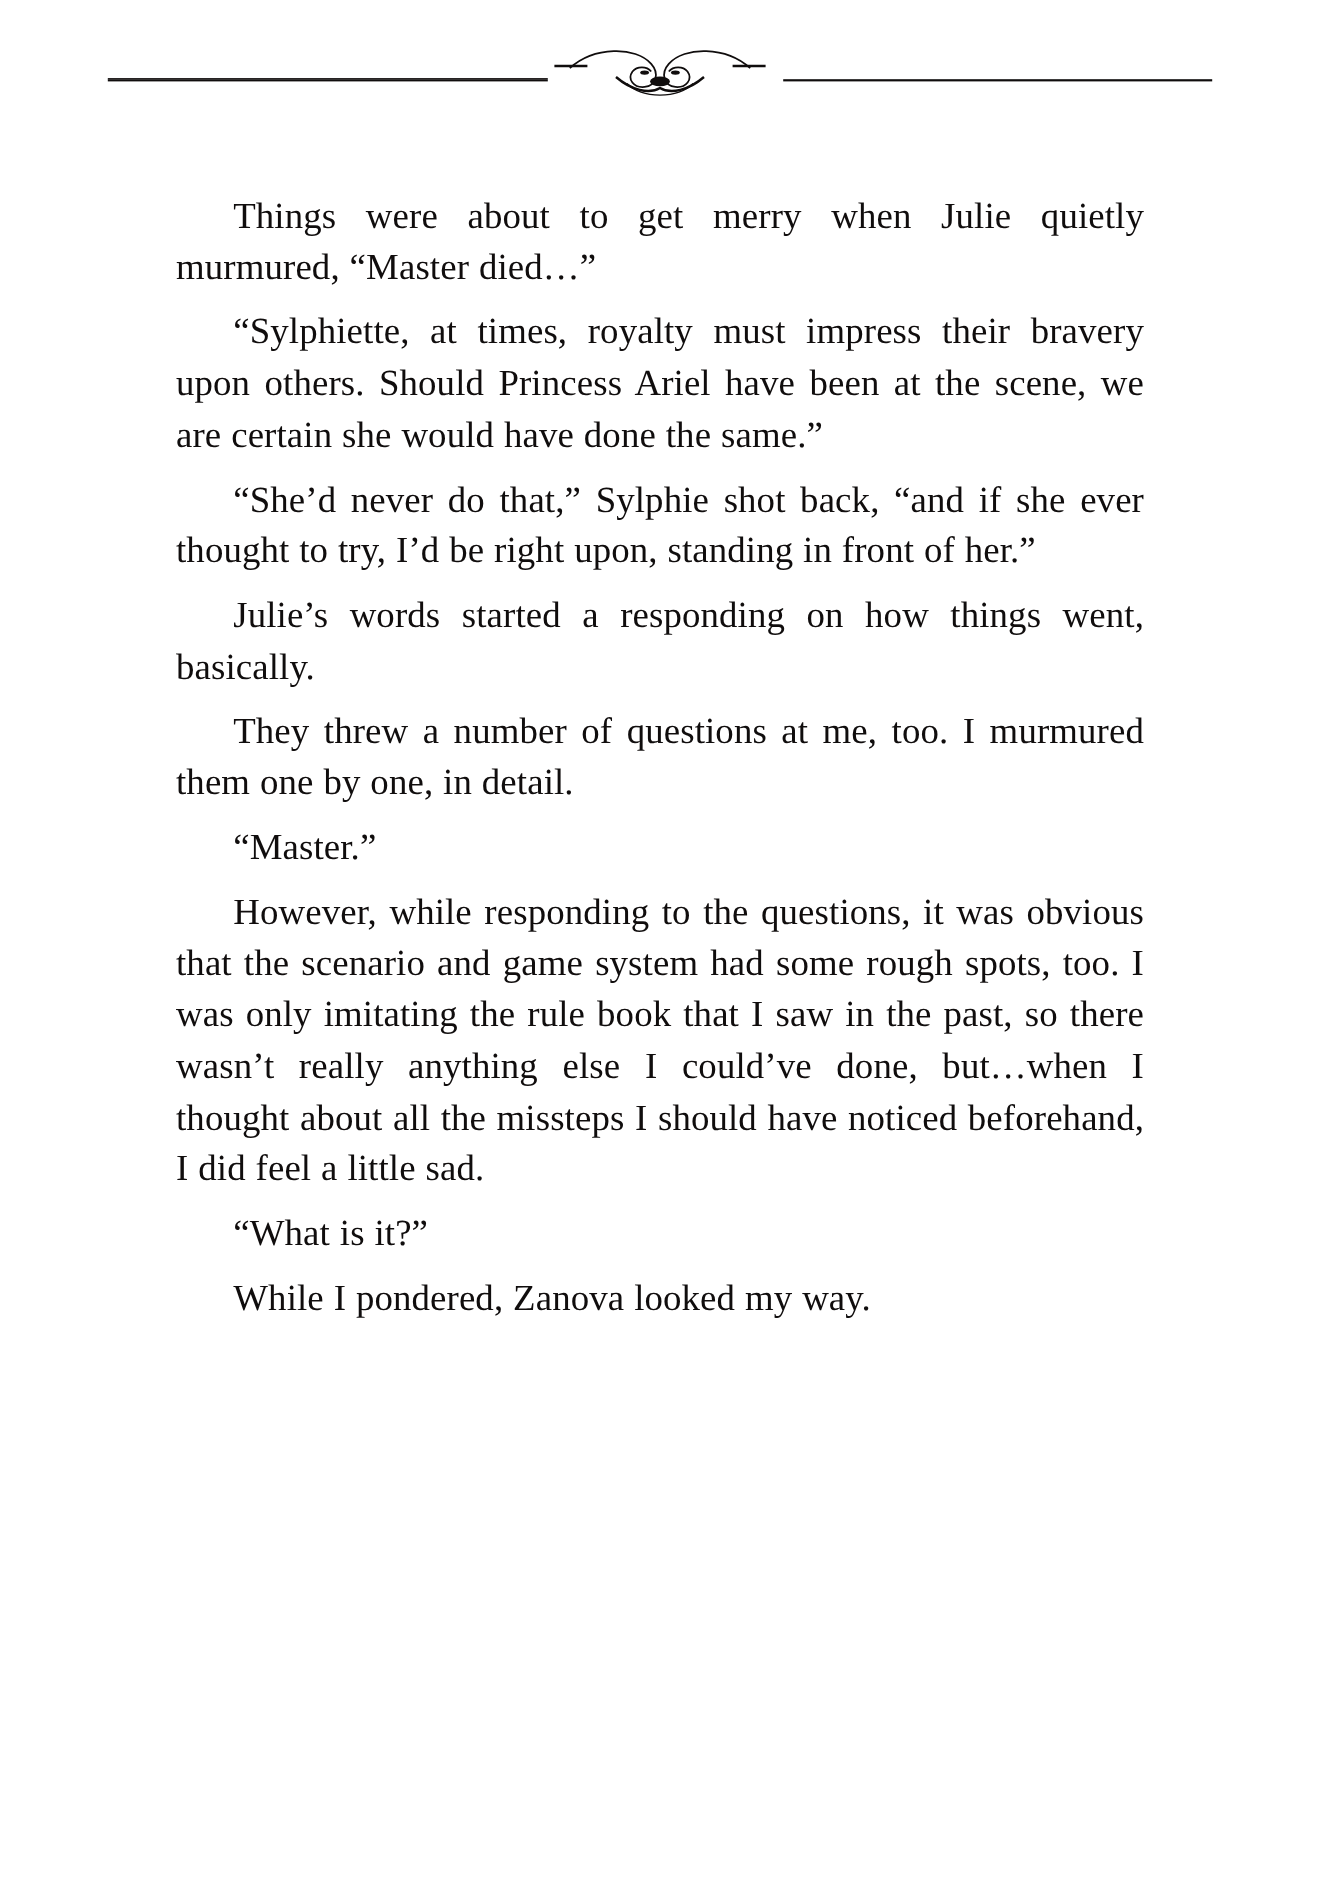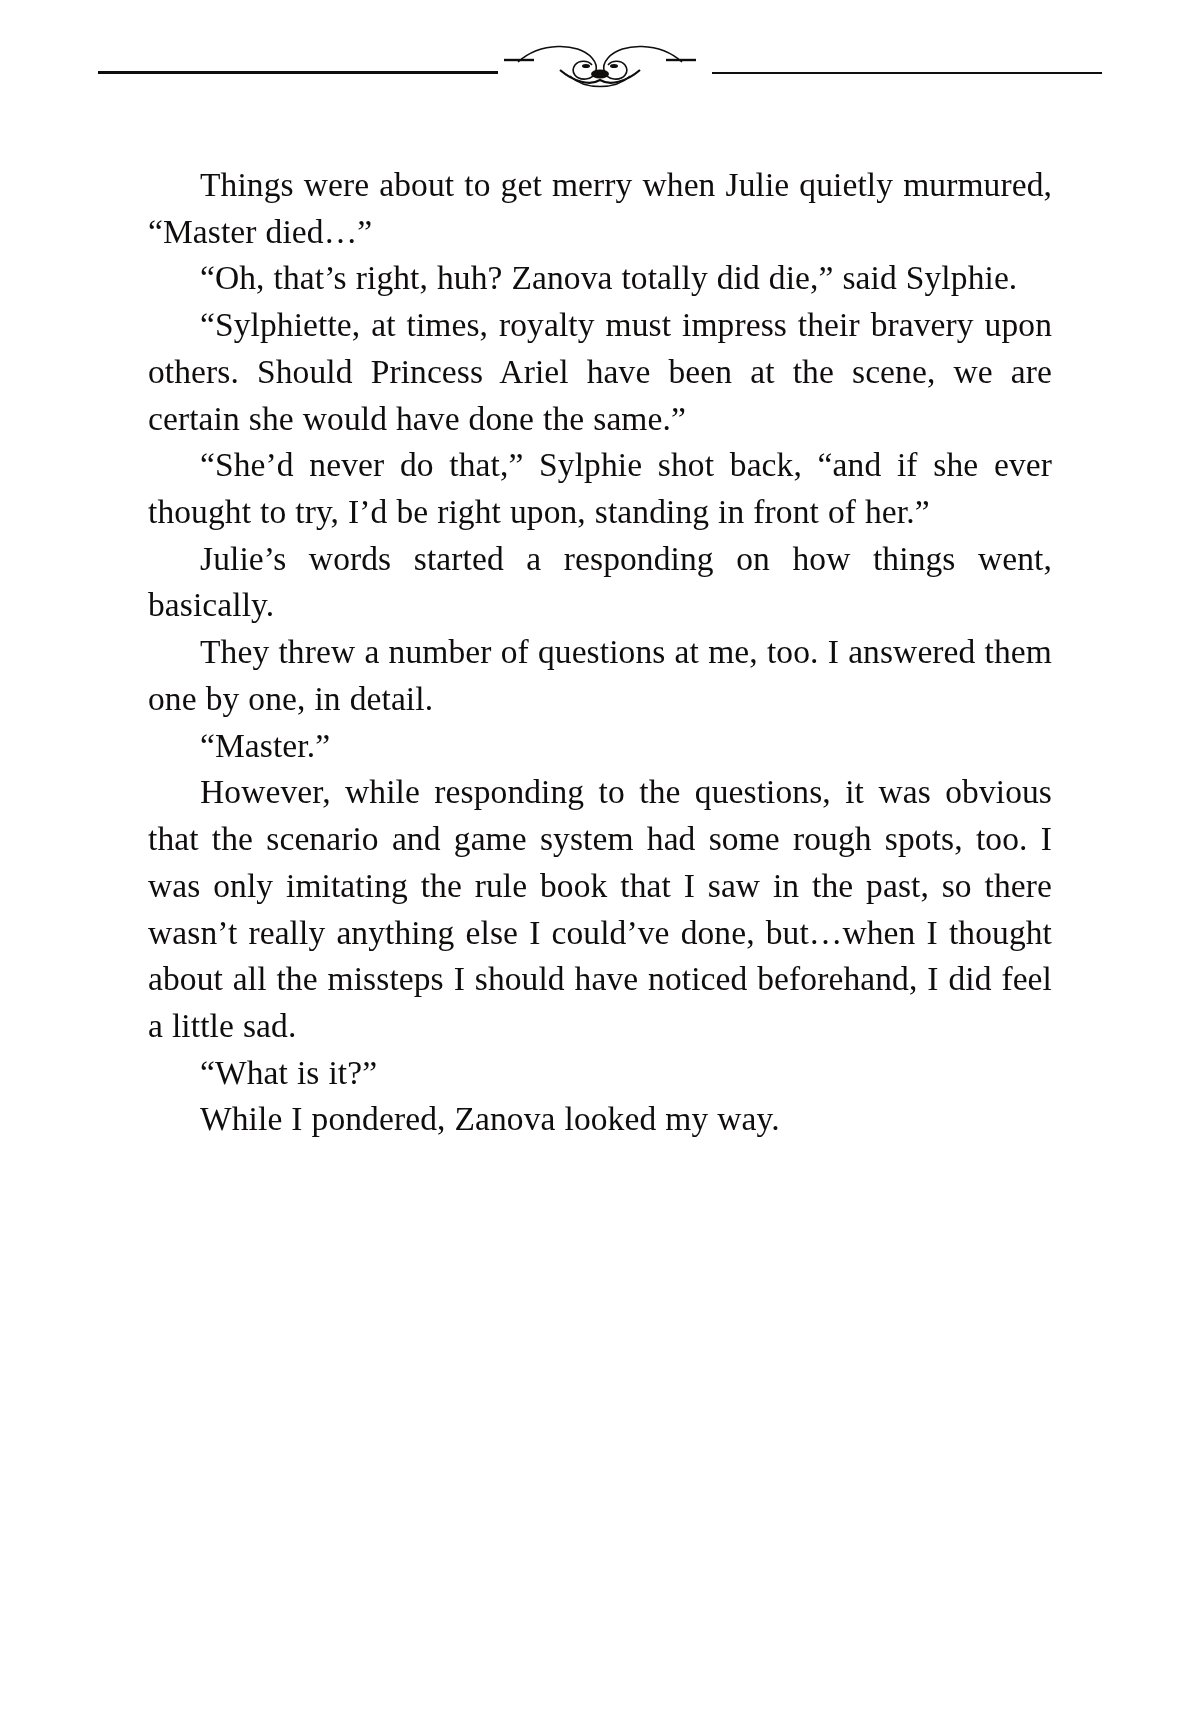--- a/index.html
+++ b/index.html
@@ -62,21 +62,21 @@
     width: 200px;
     height: 70px;
   }
 
   
   .content {
     flex: 1 1 auto;
     padding: 52px 148px 0 148px;
   }
   .para {
-    margin: 0;
+    margin: 12px;
     font-size: 33.5px;
     line-height: 1.395;
     text-align: justify;
     text-justify: inter-word;
     text-indent: 52px;
     letter-spacing: 0.1px;
     word-spacing: 0.5px;
   }
 
   
@@ -132,25 +132,24 @@
       </g>
       <g stroke="#100d0d" stroke-width="2.4">
         <path d="M4 24 L 34 24"></path>
         <path d="M166 24 L 196 24"></path>
       </g>
     </svg>
   </div>
 
   <div class="content">
     <p class="para">Things were about to get merry when Julie quietly murmured, “Master died…”</p>
-    <p class="para">“Oh, that’s right, huh? Zanova totally did die,” said Sylphie.</p>
     <p class="para">“Sylphiette, at times, royalty must impress their bravery upon others. Should Princess Ariel have been at the scene, we are certain she would have done the same.”</p>
     <p class="para">“She’d never do that,” Sylphie shot back, “and if she ever thought to try, I’d be right upon, standing in front of her.”</p>
     <p class="para">Julie’s words started a responding on how things went, basically.</p>
-    <p class="para">They threw a number of questions at me, too. I answered them one by one, in detail.</p>
+    <p class="para">They threw a number of questions at me, too. I murmured them one by one, in detail.</p>
     <p class="para">“Master.”</p>
     <p class="para">However, while responding to the questions, it was obvious that the scenario and game system had some rough spots, too. I was only imitating the rule book that I saw in the past, so there wasn’t really anything else I could’ve done, but…when I thought about all the missteps I should have noticed beforehand, I did feel a little sad.</p>
     <p class="para">“What is it?”</p>
     <p class="para">While I pondered, Zanova looked my way.</p>
   </div>
 
 
 </div>
 
 </body></html>

